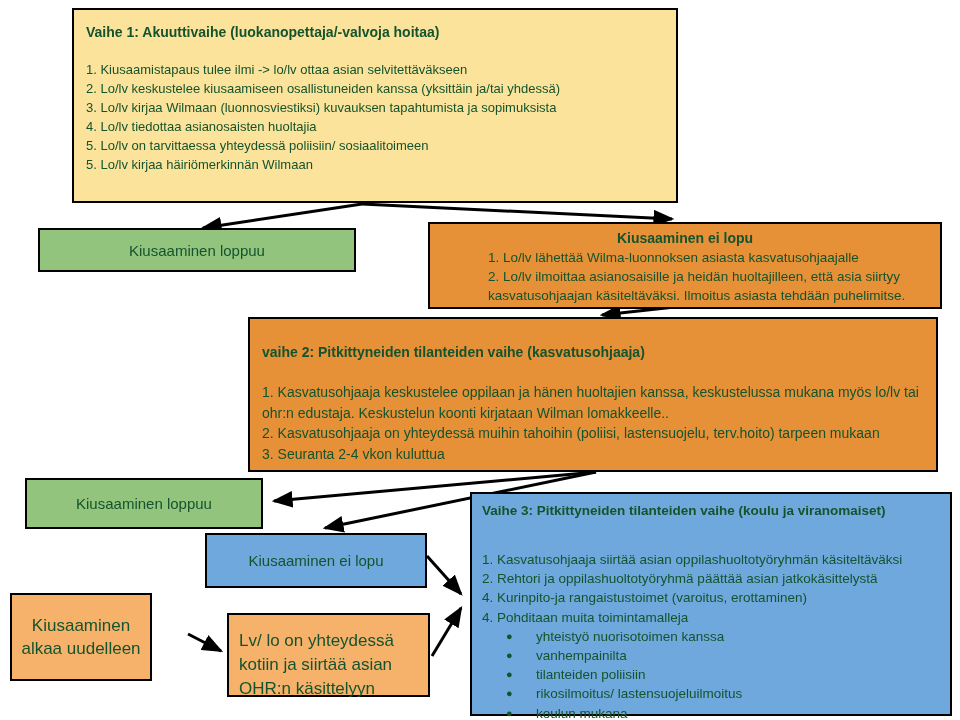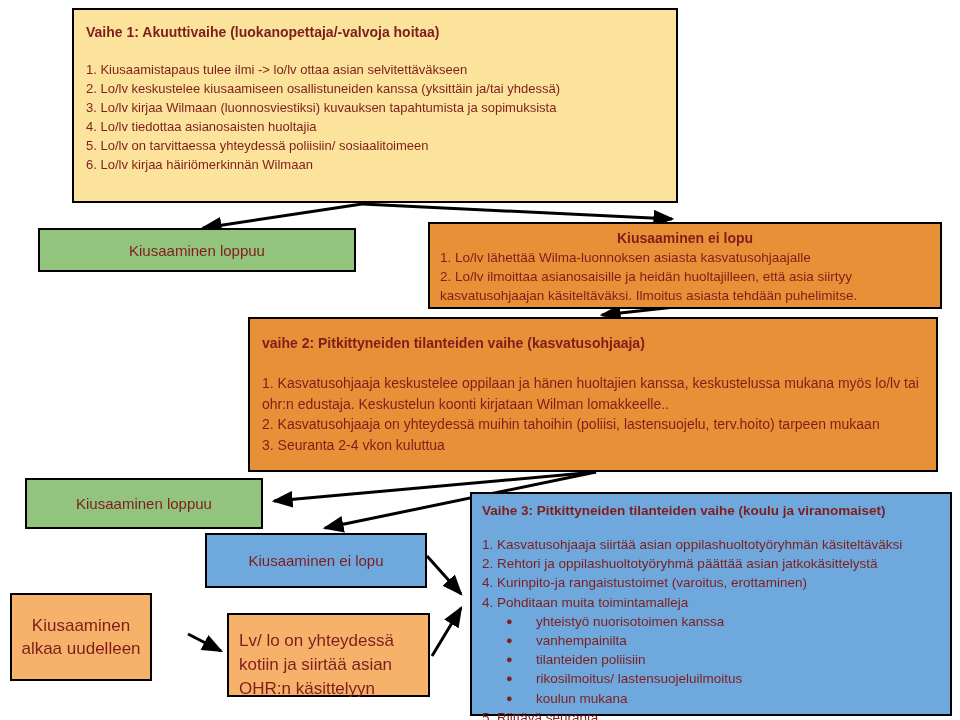--- a/index.html
+++ b/index.html
@@ -2,21 +2,21 @@
 <html><head>
 <meta charset="utf-8">
 <style>
   html, body { margin: 0; padding: 0; background: #ffffff; }
   .canvas {
     position: relative;
     width: 960px;
     height: 720px;
     background: #ffffff;
     font-family: "Liberation Sans", sans-serif;
-    color: #7f1d1d;
+    color: #14532d;
     overflow: hidden;
   }
   .box {
     position: absolute;
     box-sizing: border-box;
     border: 2px solid #000;
   }
   .box.yellow { background: #fbe39b; }
   .box.orange { background: #e69138; }
   .box.lorange { background: #f6b26b; }
@@ -28,36 +28,36 @@
   .v1 .title { font-size: 14px; font-weight: bold; margin-bottom: 20px; }
   .v1 .line { font-size: 13px; line-height: 19px; }
 
   
   .g1 { left: 38px; top: 228px; width: 318px; height: 44px; }
   .center-box { display: flex; align-items: center; justify-content: center; text-align: center; font-size: 15px; }
 
   
   .e1 { left: 428px; top: 222px; width: 514px; height: 87px; padding: 5px 10px 0 10px; }
   .e1 .title { font-size: 14px; font-weight: bold; text-align: center; line-height: 19px; }
-  .e1 .line { font-size: 13.5px; line-height: 19px; }
+  .e1 .line { font-size: 13.5px; line-height: 19px; margin-left: 48px; }
 
   
-  .v2 { left: 248px; top: 317px; width: 690px; height: 155px; padding: 16px 12px 0 12px; }
+  .v2 { left: 248px; top: 317px; width: 690px; height: 155px; padding: 25px 12px 0 12px; }
   .v2 .title { font-size: 14px; font-weight: bold; margin-bottom: 22px; }
   .v2 .line { font-size: 14px; line-height: 20.5px; }
 
   
   .g2 { left: 25px; top: 478px; width: 238px; height: 51px; }
 
   
   .b1 { left: 205px; top: 533px; width: 222px; height: 55px; }
 
   
   .v3 { left: 470px; top: 492px; width: 482px; height: 224px; padding: 9px 10px 0 10px; }
-  .v3 .title { font-size: 13.5px; font-weight: bold; margin-bottom: 17px; }
+  .v3 .title { font-size: 13.5px; font-weight: bold; margin-bottom: 32px; }
   .v3 .line { font-size: 13.5px; line-height: 19.2px; }
   .v3 .bullet-row { font-size: 13.5px; line-height: 19.2px; padding-left: 24px; }
   .v3 .bullet-dot { display: inline-block; width: 30px; font-size: 11px; vertical-align: 1px; }
 
   
   .a1 { left: 10px; top: 593px; width: 142px; height: 88px; font-size: 17px; line-height: 23px; }
   .l1 { left: 227px; top: 613px; width: 203px; height: 84px; padding: 20px 8px 0 10px;
         font-size: 17px; line-height: 24px; display: flex; align-items: center; }
 
   
@@ -85,21 +85,21 @@
     <line x1="188" y1="634" x2="221" y2="651" marker-end="url(#ah)"></line>
   </svg>
 
   <div class="box yellow v1">
     <div class="title">Vaihe 1: Akuuttivaihe (luokanopettaja/-valvoja hoitaa)</div>
     <div class="line">1. Kiusaamistapaus tulee ilmi -&gt; lo/lv ottaa asian selvitettäväkseen</div>
     <div class="line">2. Lo/lv keskustelee kiusaamiseen osallistuneiden kanssa (yksittäin ja/tai yhdessä)</div>
     <div class="line">3. Lo/lv kirjaa Wilmaan (luonnosviestiksi) kuvauksen tapahtumista ja sopimuksista</div>
     <div class="line">4. Lo/lv tiedottaa asianosaisten huoltajia</div>
     <div class="line">5. Lo/lv on tarvittaessa yhteydessä poliisiin/ sosiaalitoimeen</div>
-    <div class="line">6. Lo/lv kirjaa häiriömerkinnän Wilmaan</div>
+    <div class="line">5. Lo/lv kirjaa häiriömerkinnän Wilmaan</div>
   </div>
 
   <div class="box green g1 center-box">
     <span>Kiusaaminen loppuu</span>
   </div>
 
   <div class="box orange e1">
     <div class="title">Kiusaaminen ei lopu</div>
     <div class="line">1. Lo/lv lähettää Wilma-luonnoksen asiasta kasvatusohjaajalle</div>
     <div class="line">2. Lo/lv ilmoittaa asianosaisille  ja heidän huoltajilleen, että asia siirtyy kasvatusohjaajan käsiteltäväksi. Ilmoitus asiasta tehdään puhelimitse.</div>

